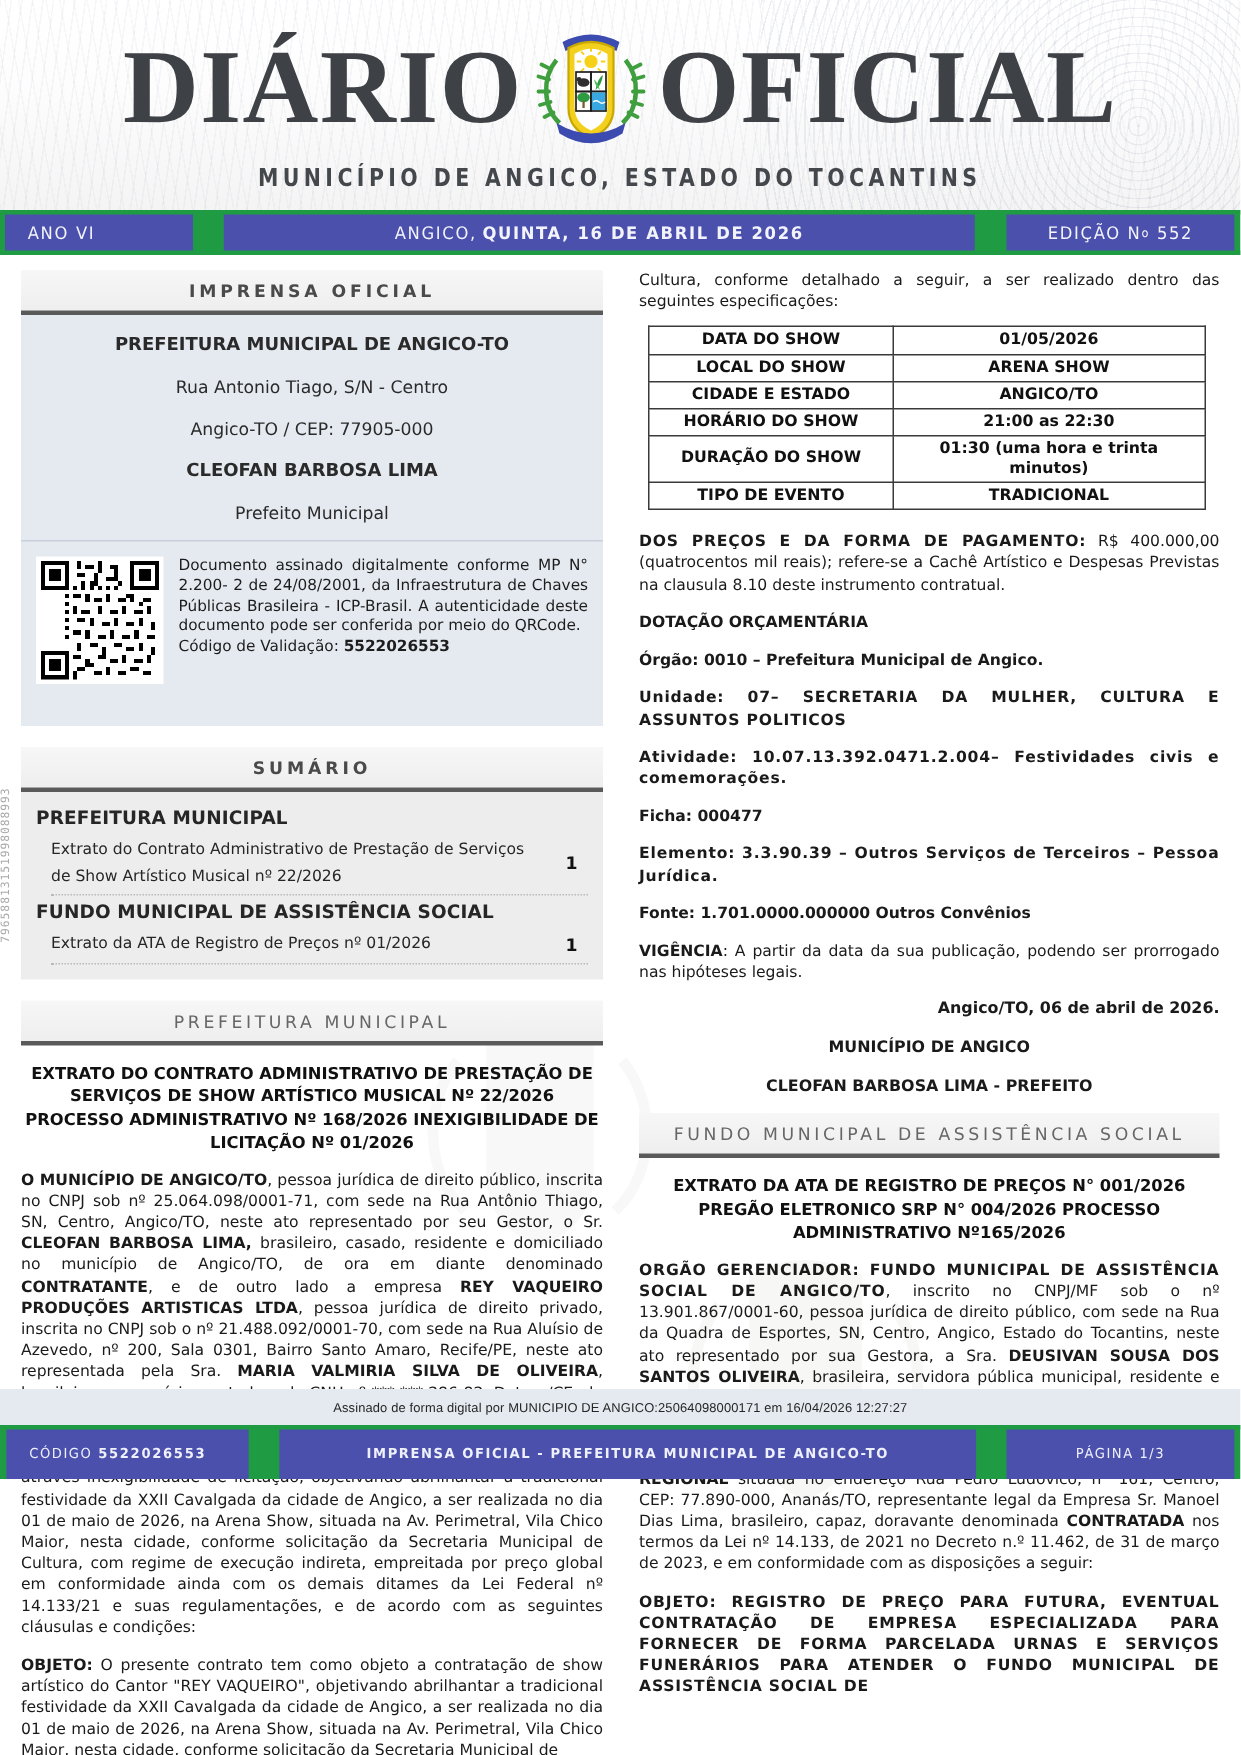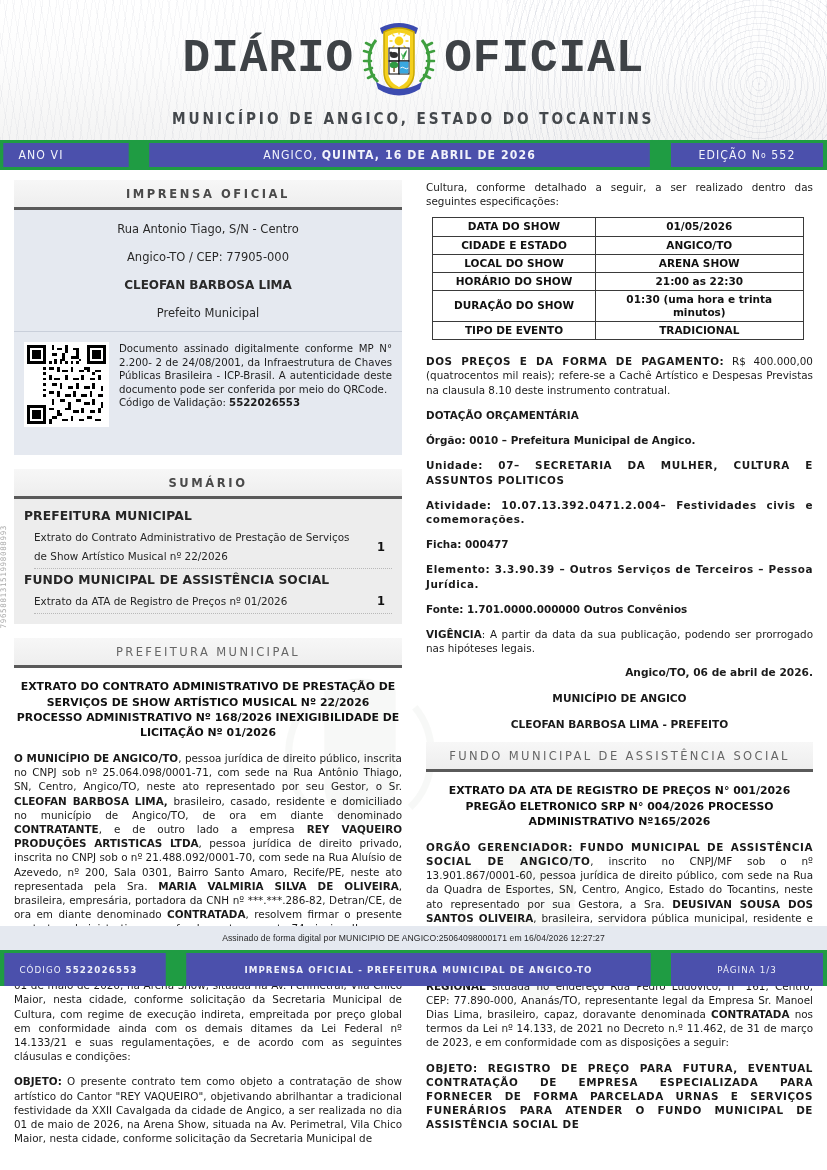--- a/index.html
+++ b/index.html
@@ -43,22 +43,22 @@
     display: flex; flex-direction: column;
     align-items: center; justify-content: center;
     height: 100%;
     padding-top: 4px;
   }
   .mast-title-row {
     display: flex; align-items: center; justify-content: center;
     gap: 6px;
   }
   .mast-word {
-    font-family: Liberation Mono, monospace;
-    font-size: 46px;
+    font-family: Liberation Serif, serif;
+    font-size: 70px;
     font-weight: 700;
     letter-spacing: 1px;
     color: #3e4246;
     line-height: 1;
   }
   .emblem { width: 74px; height: 86px; flex: none; margin: 0 2px; }
   .mast-sub {
     margin-top: 7px;
     font-size: 16.5px;
     letter-spacing: 3.2px;
@@ -344,20 +344,21 @@
     <path d="M14 24 C4 36 5 56 16 66M60 24 C70 36 69 56 58 66" fill="none" stroke="#7a8a70" stroke-width="3"></path>
   </svg>
 
   <div class="col-left">
 
     <div class="side-code">79658813151998088993</div>
 
     <div class="sec-head">IMPRENSA OFICIAL</div>
 
     <div class="imprensa-box">
+      <div class="l b">PREFEITURA MUNICIPAL DE ANGICO-TO</div>
       <div class="l">Rua Antonio Tiago, S/N - Centro</div>
       <div class="l">Angico-TO / CEP: 77905-000</div>
       <div class="l b">CLEOFAN BARBOSA LIMA</div>
       <div class="l">Prefeito Municipal</div>
     </div>
 
     <div class="sig-box">
       <div class="qr">
         <svg width="79" height="79" viewBox="0 0 29 29" shape-rendering="crispEdges">
           <rect width="29" height="29" fill="#fff"></rect>
@@ -487,26 +488,26 @@
 
     <p class="body tight">Cultura, conforme detalhado a seguir, a ser realizado dentro das seguintes especificações:</p>
 
     <table class="show-tbl">
       <tbody>
         <tr>
           <td class="k">DATA DO SHOW</td>
           <td>01/05/2026</td>
         </tr>
         <tr>
+          <td class="k">LOCAL DO SHOW</td>
+          <td>ARENA SHOW</td>
+        </tr>
+        <tr>
           <td class="k">CIDADE E ESTADO</td>
           <td>ANGICO/TO</td>
-        </tr>
-        <tr>
-          <td class="k">LOCAL DO SHOW</td>
-          <td>ARENA SHOW</td>
         </tr>
         <tr>
           <td class="k">HORÁRIO DO SHOW</td>
           <td>21:00 as 22:30</td>
         </tr>
         <tr>
           <td class="k">DURAÇÃO DO SHOW</td>
           <td>01:30 (uma hora e trinta minutos)</td>
         </tr>
         <tr>

